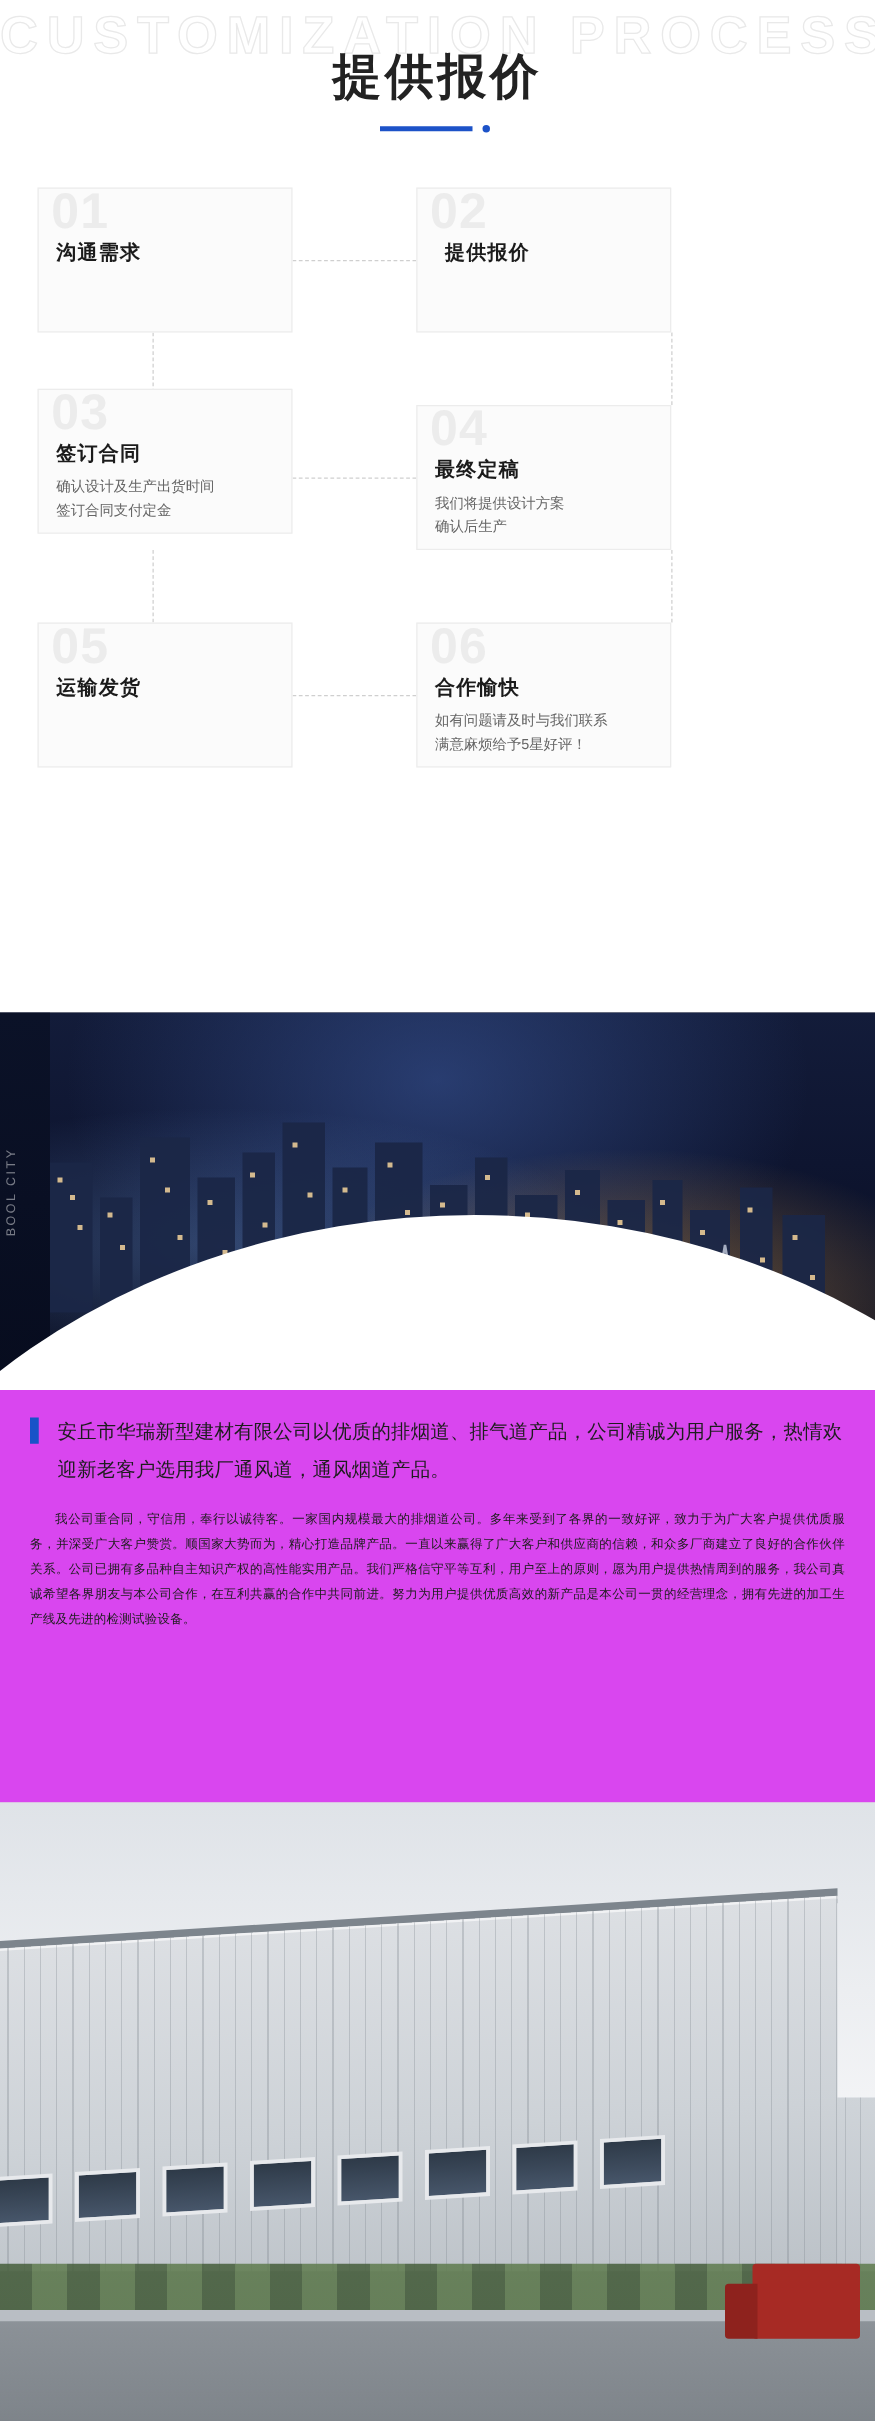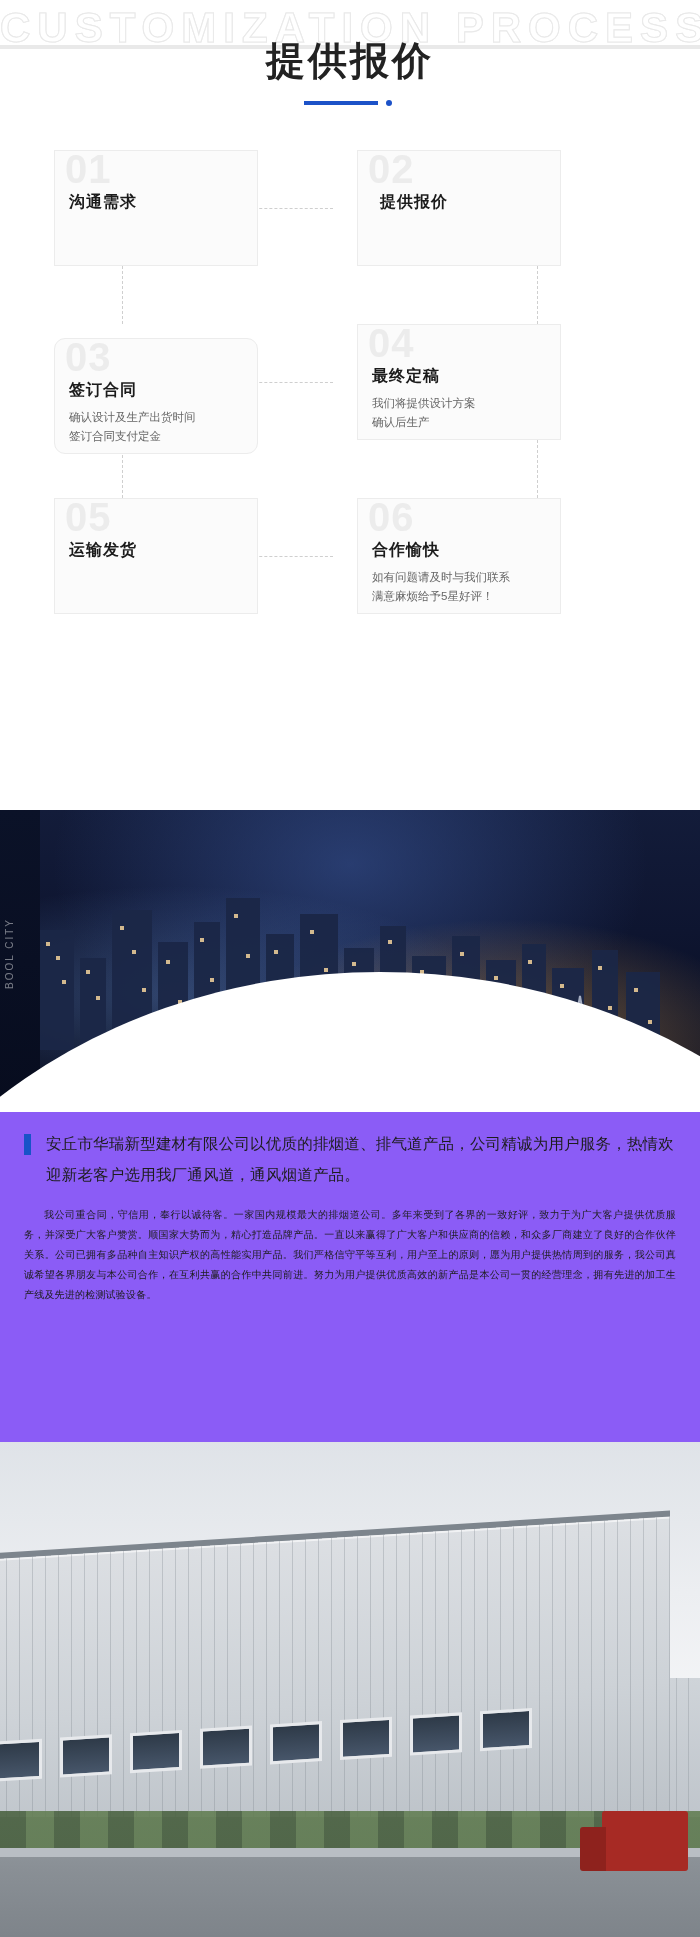--- a/index.html
+++ b/index.html
@@ -25,21 +25,20 @@
     width: 576px;
     text-align: center;
     font-size: 42px;
     font-weight: bold;
     letter-spacing: 7px;
     color: #ffffff;
     -webkit-text-stroke: 1px #e9e9e9;
     text-shadow: 0 0 0 #efefef;
     white-space: nowrap;
     user-select: none;
-    text-decoration: underline;
   }
   .process-title {
     position: absolute;
     top: 34px;
     width: 700px;
     text-align: center;
     font-size: 39px;
     font-weight: bold;
     color: #222222;
     letter-spacing: 3px;
@@ -65,21 +64,20 @@
   
   .cards-wrap { position: absolute; top: 150px; left: 0; width: 700px; }
   .card {
     position: absolute;
     width: 204px;
     height: 116px;
     background: #fbfbfb;
     border: 1px solid #ececec;
     padding: 10px 14px 0 14px;
     overflow: hidden;
-    margin-left: 24px;
   }
   .card .num {
     position: absolute;
     top: -6px;
     left: 10px;
     font-size: 40px;
     font-weight: bold;
     color: #ececec;
     letter-spacing: 1px;
     line-height: 1.2;
@@ -95,21 +93,21 @@
   .card .c-desc {
     position: relative;
     margin-top: 7px;
     font-size: 11.5px;
     line-height: 1.65;
     color: #666666;
   }
 
   .card.c1 { left: 30px;  top: 0px; }
   .card.c2 { left: 333px; top: 0px; padding-left: 22px; }
-  .card.c3 { left: 30px;  top: 188px; border-radius: 11px; }
+  .card.c3 { left: 30px;  top: 161px; }
   .card.c4 { left: 333px; top: 174px; }
   .card.c5 { left: 30px;  top: 348px; }
   .card.c6 { left: 333px; top: 348px; }
 
   
   .conn { position: absolute; border-color: #d0d0d0; }
   .h-dash { border-top: 1px dashed #cfcfcf; height: 0; }
   .v-dash { border-left: 1px dashed #cfcfcf; width: 0; }
 
   
@@ -163,23 +161,22 @@
     height: 470px;
     background: #1853c8;
     border-radius: 50% 50% 0 0 / 100% 100% 0 0;
   }
 
   
   .about-section {
     position: relative;
     width: 700px;
     height: 330px;
-    background: #8b5cf6;
+    background: #d946ef;
     padding: 14px 24px 0 24px;
-    font-family: Liberation Mono, monospace;
   }
   .lead-wrap {
     position: relative;
     padding-left: 22px;
     margin-top: 4px;
   }
   .lead-bar {
     position: absolute;
     left: 0; top: 4px;
     width: 7px; height: 21px;

